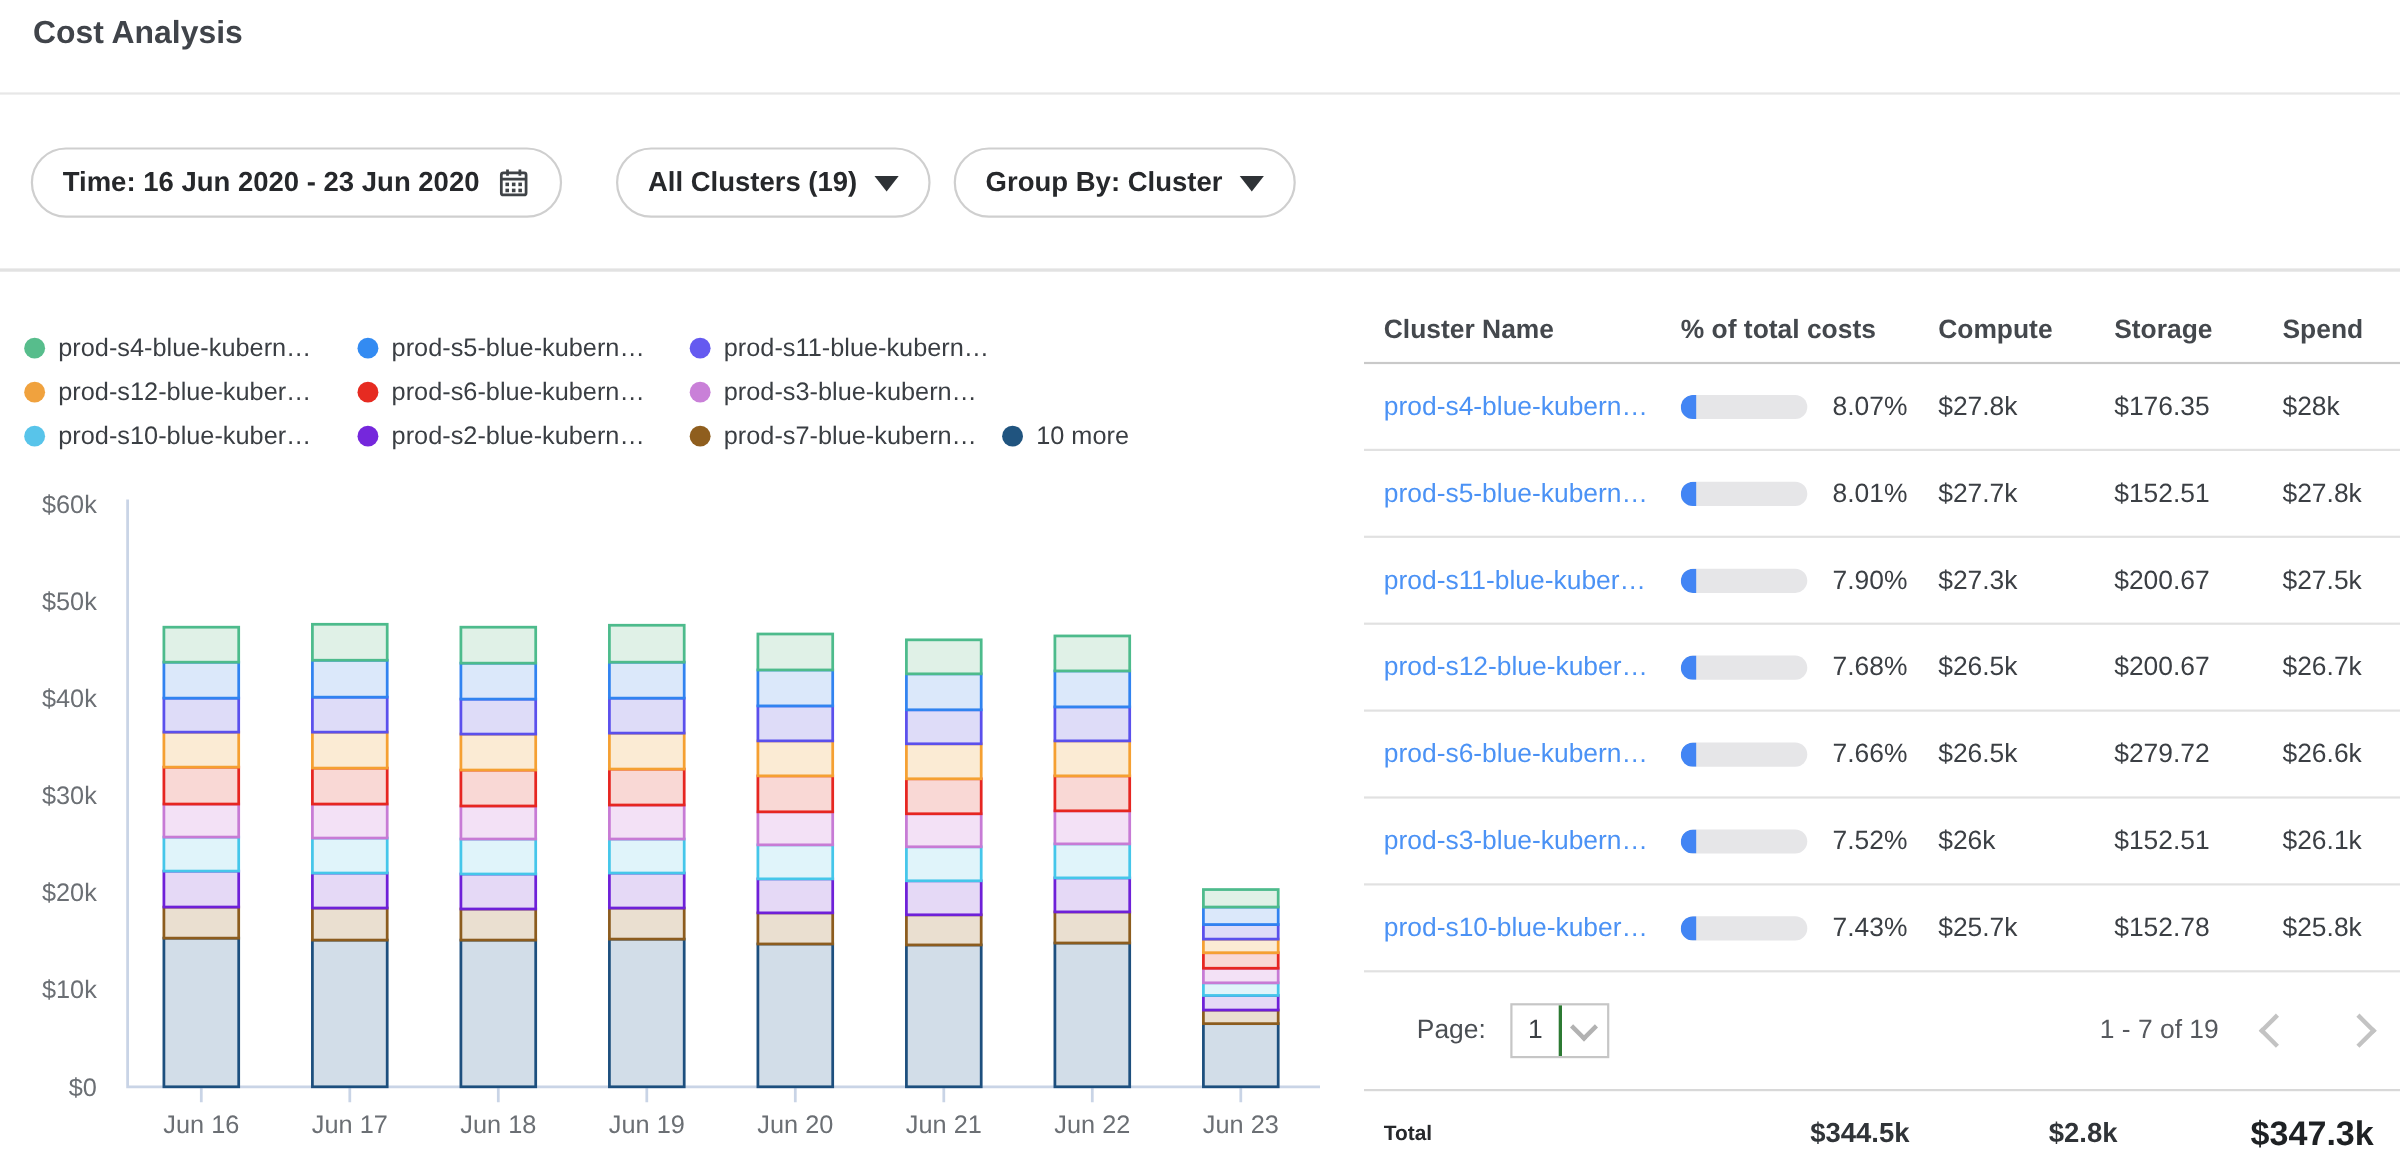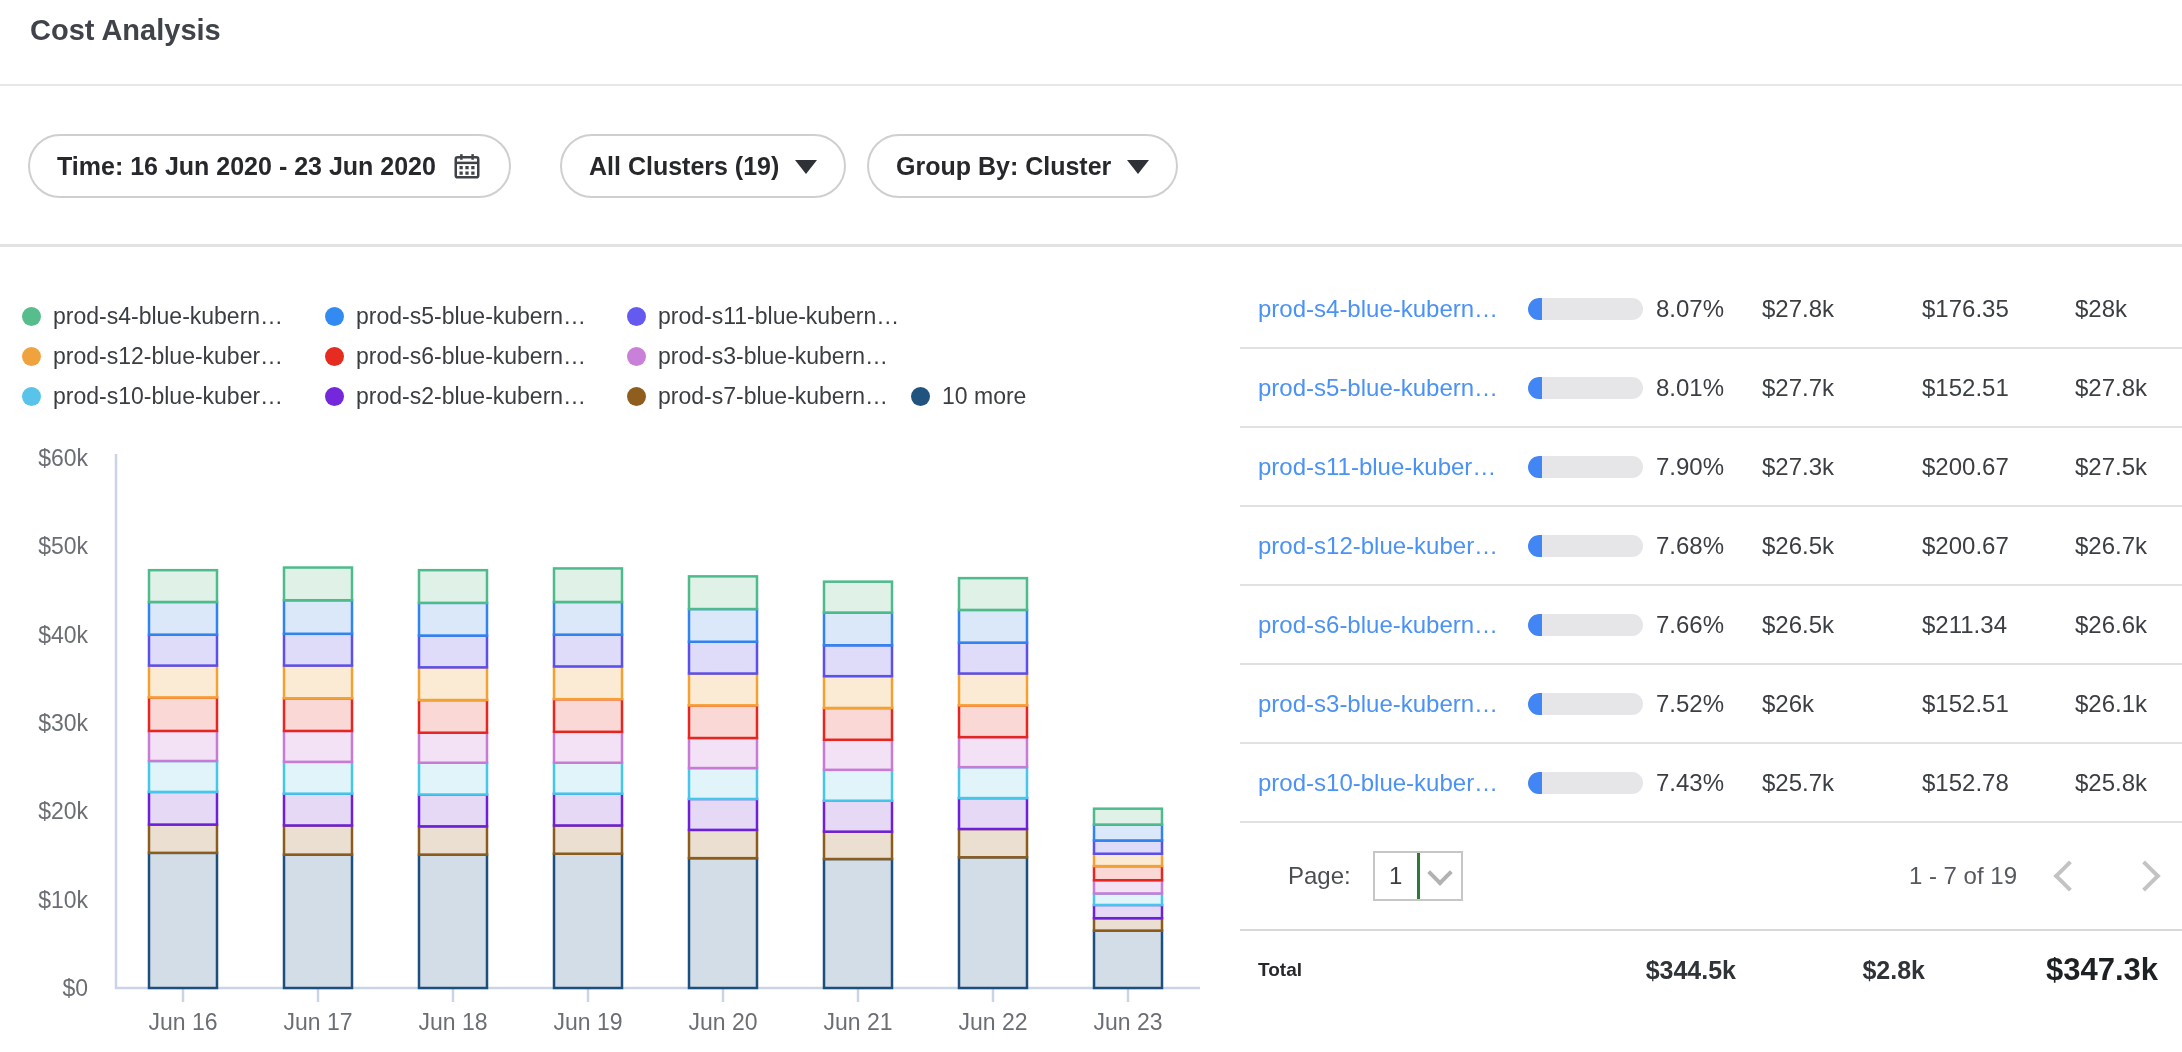--- a/index.html
+++ b/index.html
@@ -28,21 +28,21 @@
   .legend-item{display:flex;align-items:center;gap:12px;font-size:23px;color:#3a3e43;cursor:pointer;}
   .legend-item .dot{width:19px;height:19px;border-radius:50%;flex:0 0 auto;}
   
   #chart{left:0;top:430px;}
   
   .panel{left:1240px;top:270px;width:942px;}
   .tgrid{display:grid;grid-template-columns:270px 234px 160px 153px 1fr;align-items:center;padding-left:18px;box-sizing:border-box;}
   .thead{height:61px;font-size:24px;font-weight:600;color:#44484d;border-bottom:2px solid #c9c9c9;}
   .trow{height:79px;font-size:24px;color:#3b3f44;border-bottom:2px solid #e1e1e1;}
   .cluster-link{color:#4b92f5;text-decoration:none;overflow:hidden;white-space:nowrap;cursor:pointer;}
-  .pctcell{display:flex;align-items:center;gap:13px;}
+  .pctcell{display:flex;align-items:center;gap:23px;}
   .meter{width:115px;height:22px;border-radius:11px;background:#e6e6e8;overflow:hidden;flex:0 0 auto;}
   .meter .fill{height:100%;background:#4285f4;border-radius:11px 0 11px 0;border-top-right-radius:0;border-bottom-right-radius:0;}
   
   .pag{height:108px;display:flex;align-items:center;padding-left:48px;padding-right:26px;border-bottom:2px solid #d8d8d8;box-sizing:border-box;}
   .pag-label{font-size:24px;color:#4a4e53;}
   .page-select{margin-left:22px;width:90px;height:50px;border:2px solid #c6c6c6;background:#fff;display:flex;align-items:stretch;box-sizing:border-box;cursor:pointer;}
   .page-select .val{width:42px;display:flex;align-items:center;justify-content:center;font-size:24px;color:#3b3f44;}
   .page-select .gline{width:3px;background:#2c7a33;}
   .page-select .dd{flex:1;display:flex;align-items:center;justify-content:center;}
   .chev{display:inline-block;width:18px;height:18px;border-left:4px solid #c3c3c3;border-bottom:4px solid #c3c3c3;}
@@ -240,20 +240,27 @@
     <rect x="1094" width="68" y="463.48333333333335" height="11.483333333333334" fill="#E0F4FA" stroke="#45C6EA" stroke-width="2.5"></rect>
     <rect x="1094" width="68" y="450.23333333333335" height="13.25" fill="#F3E1F6" stroke="#C77BD5" stroke-width="2.5"></rect>
     <rect x="1094" width="68" y="436.09999999999997" height="14.133333333333335" fill="#F9D8D5" stroke="#E62621" stroke-width="2.5"></rect>
     <rect x="1094" width="68" y="423.73333333333335" height="12.366666666666667" fill="#FBEBD4" stroke="#F5A032" stroke-width="2.5"></rect>
     <rect x="1094" width="68" y="410.4833333333333" height="13.25" fill="#DEDCF8" stroke="#5B50EC" stroke-width="2.5"></rect>
     <rect x="1094" width="68" y="394.58333333333326" height="15.900000000000002" fill="#DBE8FA" stroke="#3183F0" stroke-width="2.5"></rect>
     <rect x="1094" width="68" y="378.6833333333333" height="15.900000000000002" fill="#E0F1E7" stroke="#4DBB8C" stroke-width="2.5"></rect>
   </svg>
 
 <div class="abs panel">
+  <div class="tgrid thead">
+    <div>Cluster Name</div>
+    <div>% of total costs</div>
+    <div>Compute</div>
+    <div>Storage</div>
+    <div>Spend</div>
+  </div>
 
   <div id="rows">
       <div class="tgrid trow">
         <a class="cluster-link">prod-s4-blue-kubern…</a>
         <div class="pctcell">
           <div class="meter">
             <div class="fill" style="width: 14px;"></div>
           </div>
           <span>8.07%</span>
         </div>
@@ -299,21 +306,21 @@
       </div>
       <div class="tgrid trow">
         <a class="cluster-link">prod-s6-blue-kubern…</a>
         <div class="pctcell">
           <div class="meter">
             <div class="fill" style="width: 14px;"></div>
           </div>
           <span>7.66%</span>
         </div>
         <div>$26.5k</div>
-        <div>$211.34</div>
+        <div>$279.72</div>
         <div>$26.6k</div>
       </div>
       <div class="tgrid trow">
         <a class="cluster-link">prod-s3-blue-kubern…</a>
         <div class="pctcell">
           <div class="meter">
             <div class="fill" style="width: 14px;"></div>
           </div>
           <span>7.52%</span>
         </div>

